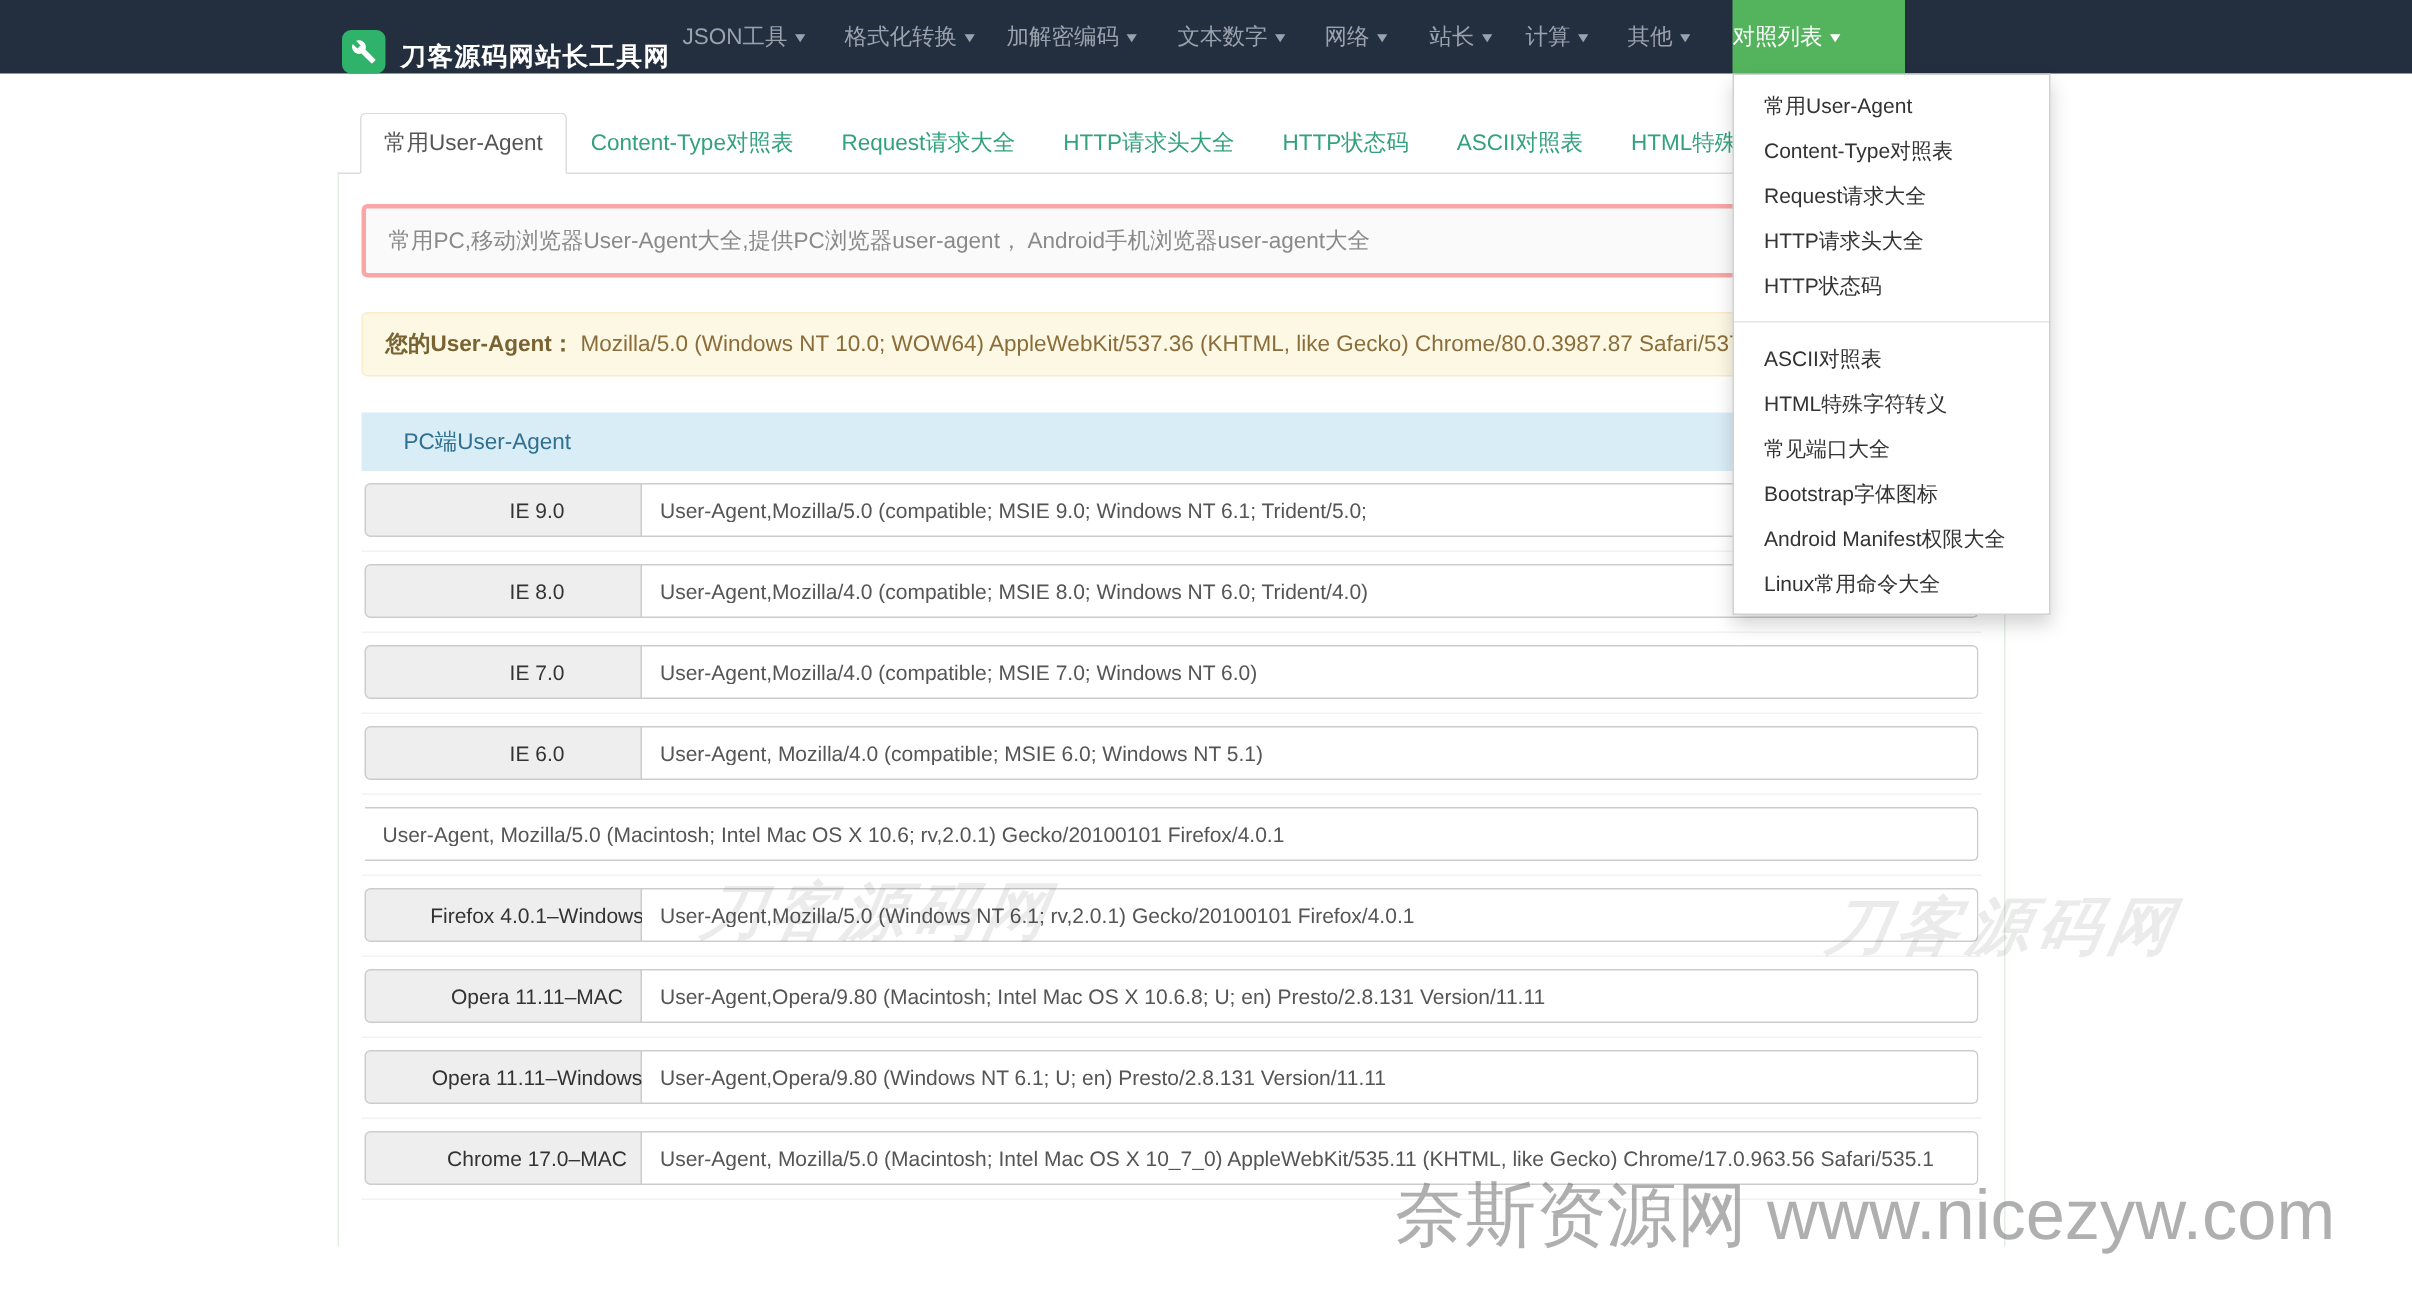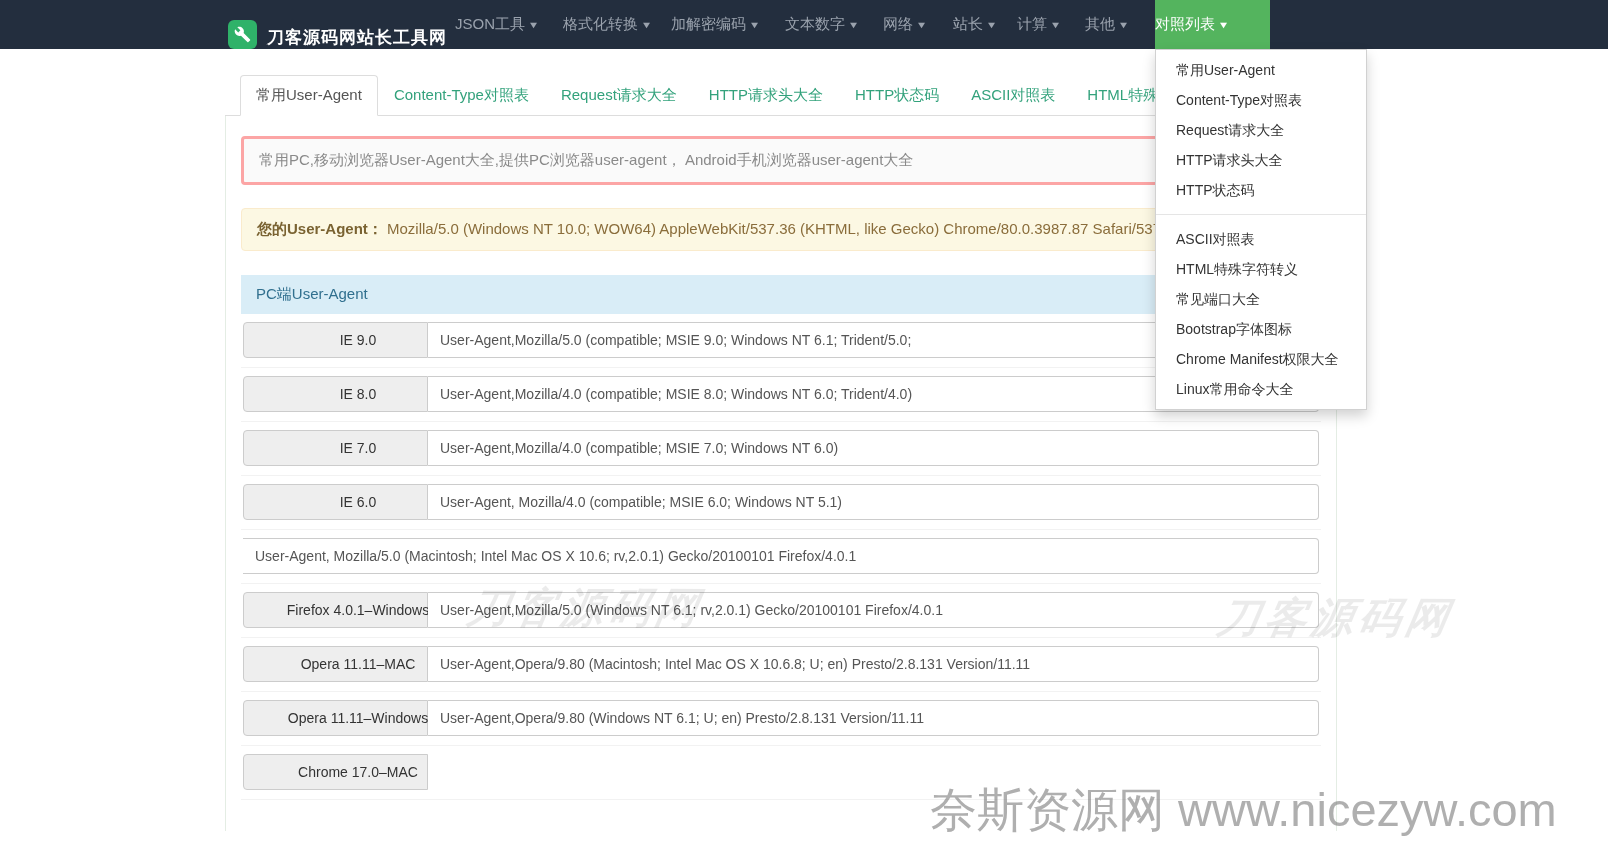--- a/index.html
+++ b/index.html
@@ -37,21 +37,21 @@
     border:1px solid transparent; border-radius:4px 4px 0 0; margin-bottom:-1px; text-decoration:none; }
   .tab.active { color:#555; background:#fff; border-color:#ddd #ddd #fff; cursor:default; }
   .panel-body { border-left:1px solid #e4ede4; border-right:1px solid #e4ede4; padding:20px 15px 0; min-height:715px; }
 
   .well { padding:12px 15px; background:#fafafa; border:3px solid #fca5a5; border-radius:4px;
     color:#8a8a8a; font-size:15px; margin-bottom:23px; }
   .alert { padding:11px 15px; background:#fcf8e3; border:1px solid #faebcc; border-radius:4px;
     color:#8a6d3b; font-size:15px; margin-bottom:24px; white-space:nowrap; overflow:hidden; }
   .alert b { color:#7a6332; }
 
-  .table-header { background:#d9edf7; color:#31708f; font-size:15px; padding:10px 15px; }
+  .table-header { background:#d9edf7; color:#31708f; font-size:15px; padding:10px 28px; }
   .ua-row { padding:8px 2px 9px; border-bottom:1px solid #f2f2f2; }
   .ig { display:flex; height:36px; }
   .addon { width:185px; flex:0 0 185px; background:#eee; border:1px solid #ccc; border-radius:4px 0 0 4px;
     display:flex; align-items:center; justify-content:center; color:#333; font-size:14px; white-space:nowrap;padding-left:45px; }
   .ua-input { flex:1; height:36px; border:1px solid #ccc; border-left:none; border-radius:0 4px 4px 0;
     padding:0 12px; font-size:14px; color:#555; background:#fff; outline:none;
     font-family:Liberation Sans, sans-serif; text-overflow:clip; }
 
   
   .wm { position:absolute; z-index:30; pointer-events:none; white-space:nowrap;
@@ -139,21 +139,21 @@
   <div class="dd-divider"></div>
 
     <a class="dd-item">ASCII对照表</a>
 
     <a class="dd-item">HTML特殊字符转义</a>
 
     <a class="dd-item">常见端口大全</a>
 
     <a class="dd-item">Bootstrap字体图标</a>
 
-    <a class="dd-item">Chrome Manifest权限大全</a>
+    <a class="dd-item">Android Manifest权限大全</a>
 
     <a class="dd-item">Linux常用命令大全</a>
 
 </div>
 
 <div class="page">
   <div class="tabbar">
 
       <a class="tab active">常用User-Agent</a>
 
@@ -227,20 +227,21 @@
         <div class="ua-row">
           <div class="ig">
             <span class="addon">Opera 11.11–Windows</span>
             <input class="ua-input" type="text" readonly="" value="User-Agent,Opera/9.80 (Windows NT 6.1; U; en) Presto/2.8.131 Version/11.11" style="">
           </div>
         </div>
 
         <div class="ua-row">
           <div class="ig">
             <span class="addon">Chrome 17.0–MAC</span>
+            <input class="ua-input" type="text" readonly="" value="User-Agent, Mozilla/5.0 (Macintosh; Intel Mac OS X 10_7_0) AppleWebKit/535.11 (KHTML, like Gecko) Chrome/17.0.963.56 Safari/535.1" style="">
           </div>
         </div>
 
 
     </div>
   </div>
 </div>
 
 <div class="wm wm1">刀客源码网</div>
 <div class="wm wm2">刀客源码网</div>

